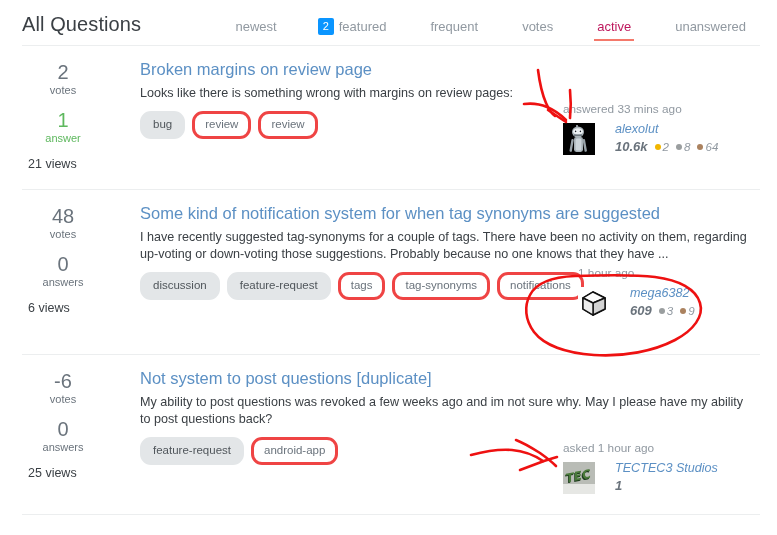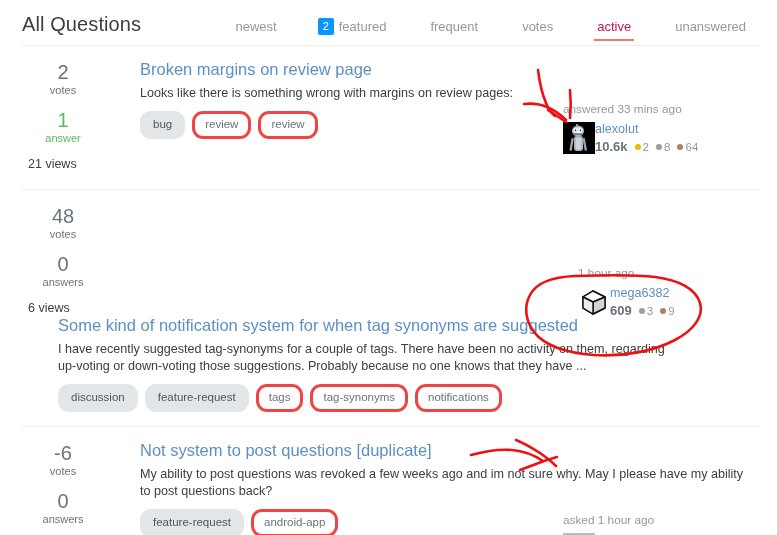--- a/index.html
+++ b/index.html
@@ -188,22 +188,23 @@
     width: 175px;
   }
   .usercard .when {
     font-size: 11.8px;
     color: #9199a1;
     margin-bottom: 4px;
     white-space: nowrap;
   }
   .usercard .row {
     display: flex;
-    align-items: center;
-    gap: 0;
+    align-items: flex-end;
+    gap: 20px;
+    font-style: italic;
   }
   .avatar {
     width: 32px;
     height: 32px;
     flex: 0 0 32px;
     overflow: hidden;
     display: block;
   }
   .avatar svg { display: block; }
   .uinfo { padding-top: 1px; }
@@ -349,21 +350,21 @@
               <span class="badge-item">
                 <span class="dot bronze"></span>
                 <span>64</span>
               </span>
             </span>
           </span>
         </div>
       </div>
     </div>
 
-    <div class="question" style="min-height:165px;flex-direction:column;">
+    <div class="question" style="min-height:165px;">
       <div class="stats">
         <div class="stat-block">
           <div class="stat-num">48</div>
           <div class="stat-lbl">votes</div>
         </div>
         <div class="stat-block">
           <div class="stat-num">0</div>
           <div class="stat-lbl">answers</div>
         </div>
         <div class="views">6 views</div>

